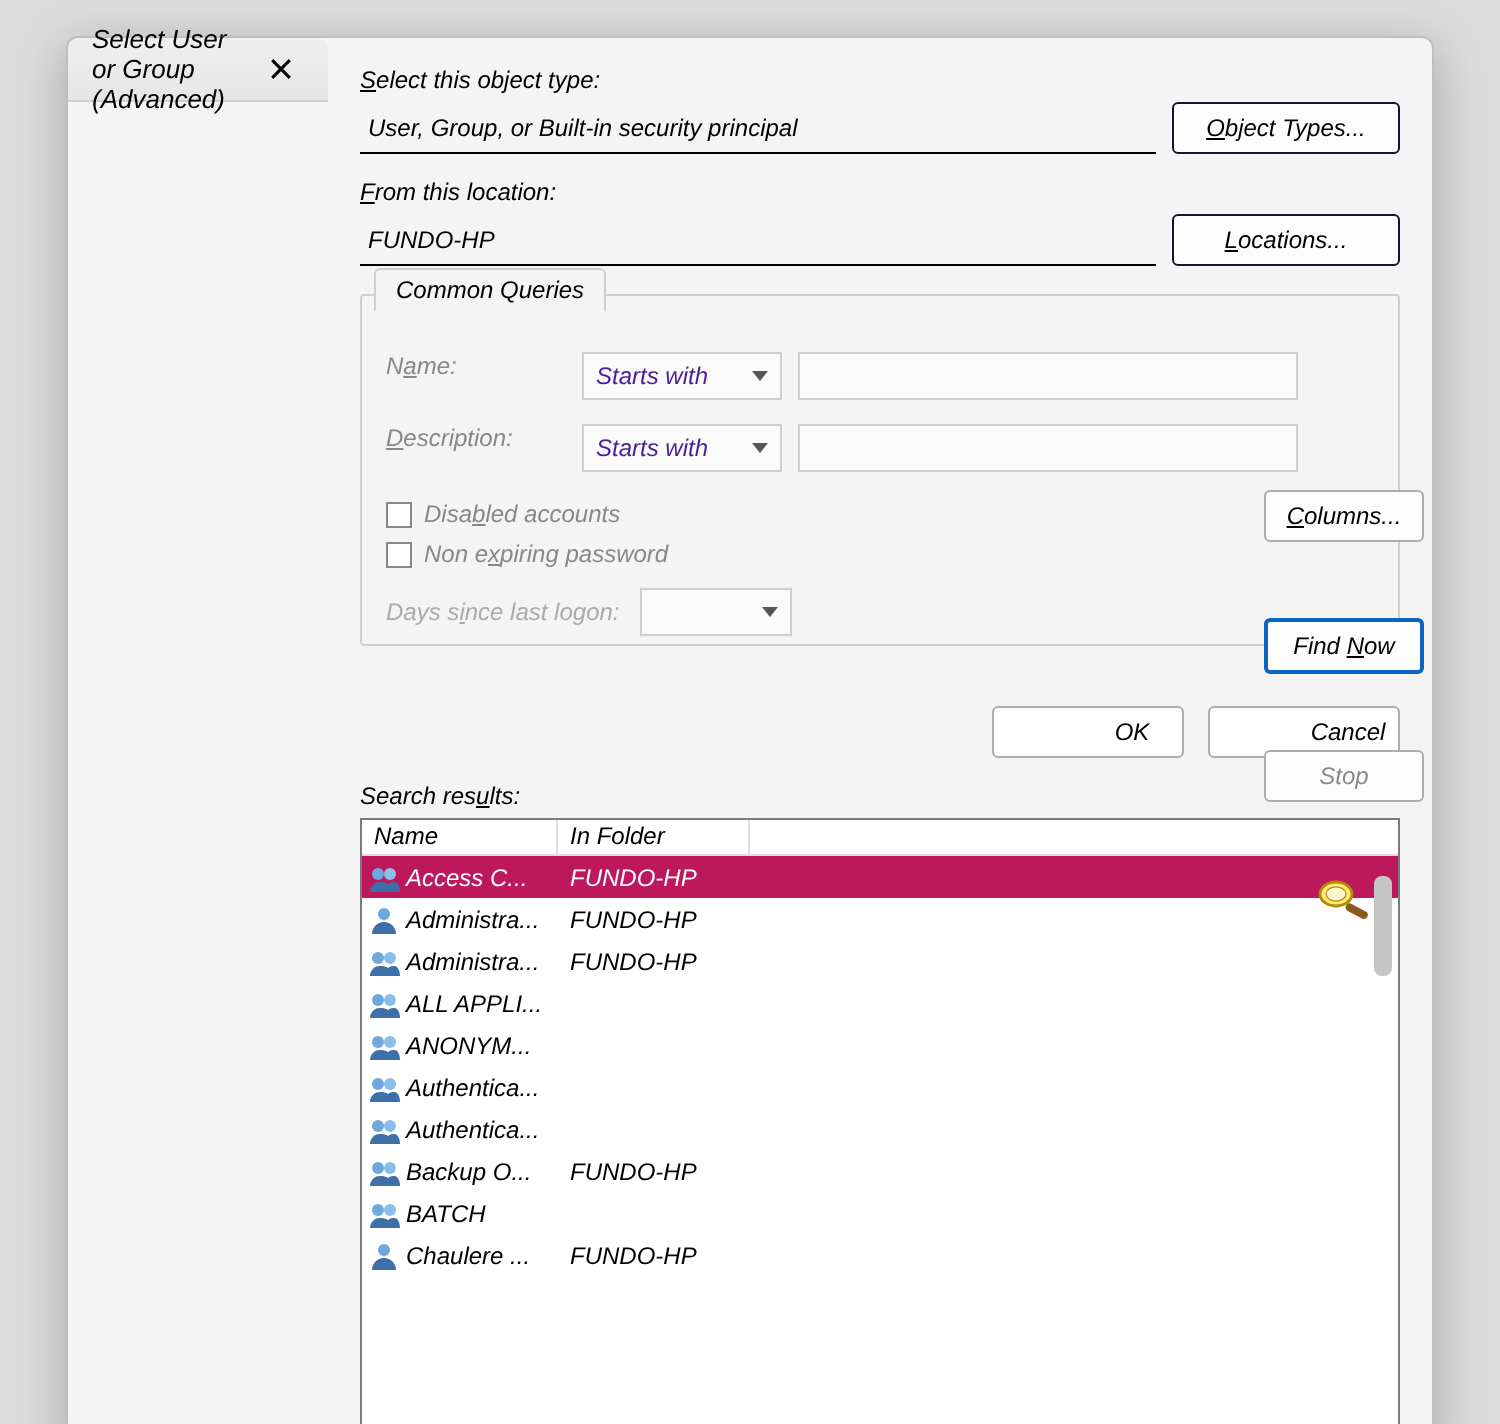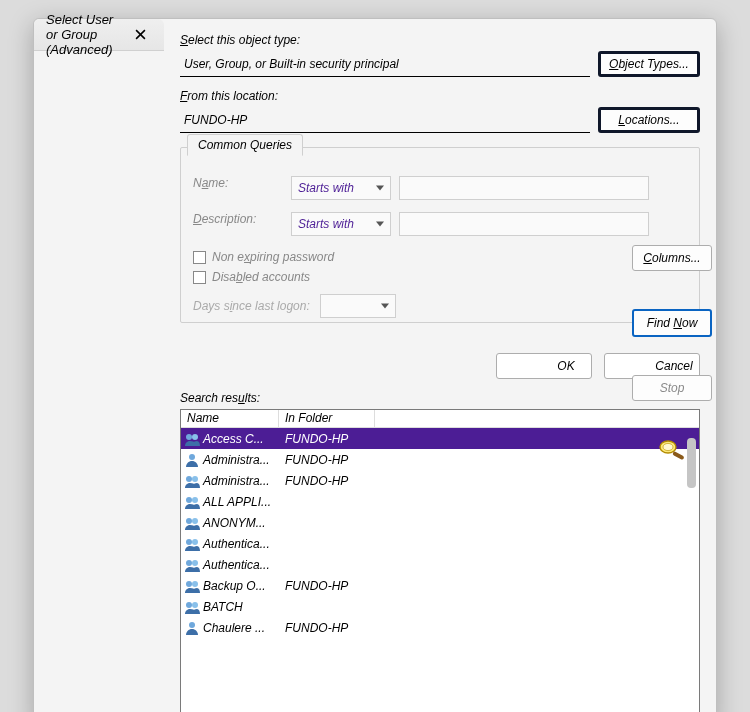--- a/index.html
+++ b/index.html
@@ -25,21 +25,21 @@
   .content { padding:14px 16px 8px 16px; display:flex; flex-direction:column; flex:1; }
   .row { display:flex; align-items:center; gap:8px; margin-bottom:4px; }
   .section-label { margin-bottom:4px; }
   .ul { text-decoration:underline; }
   .display-field {
     flex:1; height:26px; border:none; border-bottom:1px solid #000;
     background:#f4f4f4; padding:2px 4px; display:flex; align-items:center;
     font-size:12px;
   }
   .side-btn {
-    width:102px; height:26px; border:3px solid #0f172a; background:#fdfdfd;
+    width:114px; height:26px; border:1px solid #0f172a; background:#fdfdfd;
     border-radius:3px; font-size:12px; text-align:center;
     display:flex; align-items:center; justify-content:center;
   }
   .groupbox {
     margin-top:10px; position:relative; padding:10px 12px;
     border:1px solid #cfcfcf; border-radius:2px; background:#f4f4f4;
     height:176px;
   }
   .tab {
     position:absolute; top:-14px; left:6px; background:#f4f4f4;
@@ -72,21 +72,21 @@
   .results-box {
     flex:1; border:1px solid #7a7a7a; background:#fff; position:relative; overflow:hidden;
     min-height:232px;
   }
   .results-head { display:flex; position:sticky; top:0; background:#fff; border-bottom:1px solid #ddd; height:18px; }
   .col { padding:1px 6px; font-size:12px; }
   .col-name { width:98px; border-right:1px solid #ddd; }
   .col-folder { width:96px; border-right:1px solid #ddd; }
   .results-body { overflow:auto; height:214px; }
   .result-row { display:flex; align-items:center; height:21px; font-size:12px; }
-  .result-row.selected { background:#4c1d95; color:#fff; }
+  .result-row.selected { background:#be185d; color:#fff; }
   .ricon { width:18px; display:flex; align-items:center; justify-content:center; margin-left:2px; }
   .rname { width:78px; padding-left:2px; white-space:nowrap; overflow:hidden; text-overflow:ellipsis; }
   .rfolder { width:96px; padding-left:6px; white-space:nowrap; overflow:hidden; text-overflow:ellipsis; }
   .scroll-ind { position:absolute; right:3px; top:28px; width:9px; height:50px; background:#c5c5c5; border-radius:4px; }
   svg { display:block; }
 </style>
 </head>
 <body>
 
 <div class="overlay">
@@ -133,25 +133,25 @@
             <div class="textin disabled"></div>
 
             <div class="qlabel"><span class="ul">D</span>escription:</div>
             <div class="combo disabled">Starts with</div>
             <div class="textin disabled"></div>
           </div>
 
           <div class="checks">
             <div class="checkline">
               <div class="cbox"></div>
-              <span>Non e<span class="ul">x</span>piring password</span>
+              <span>Disa<span class="ul">b</span>led accounts</span>
             </div>
             <div class="checkline">
               <div class="cbox"></div>
-              <span>Disa<span class="ul">b</span>led accounts</span>
+              <span>Non e<span class="ul">x</span>piring password</span>
             </div>
           </div>
 
           <div class="lastlogon">
             <span>Days s<span class="ul">i</span>nce last logon:</span>
             <div class="combo disabled" style="width:76px"></div>
           </div>
         </div>
       </div>
 

